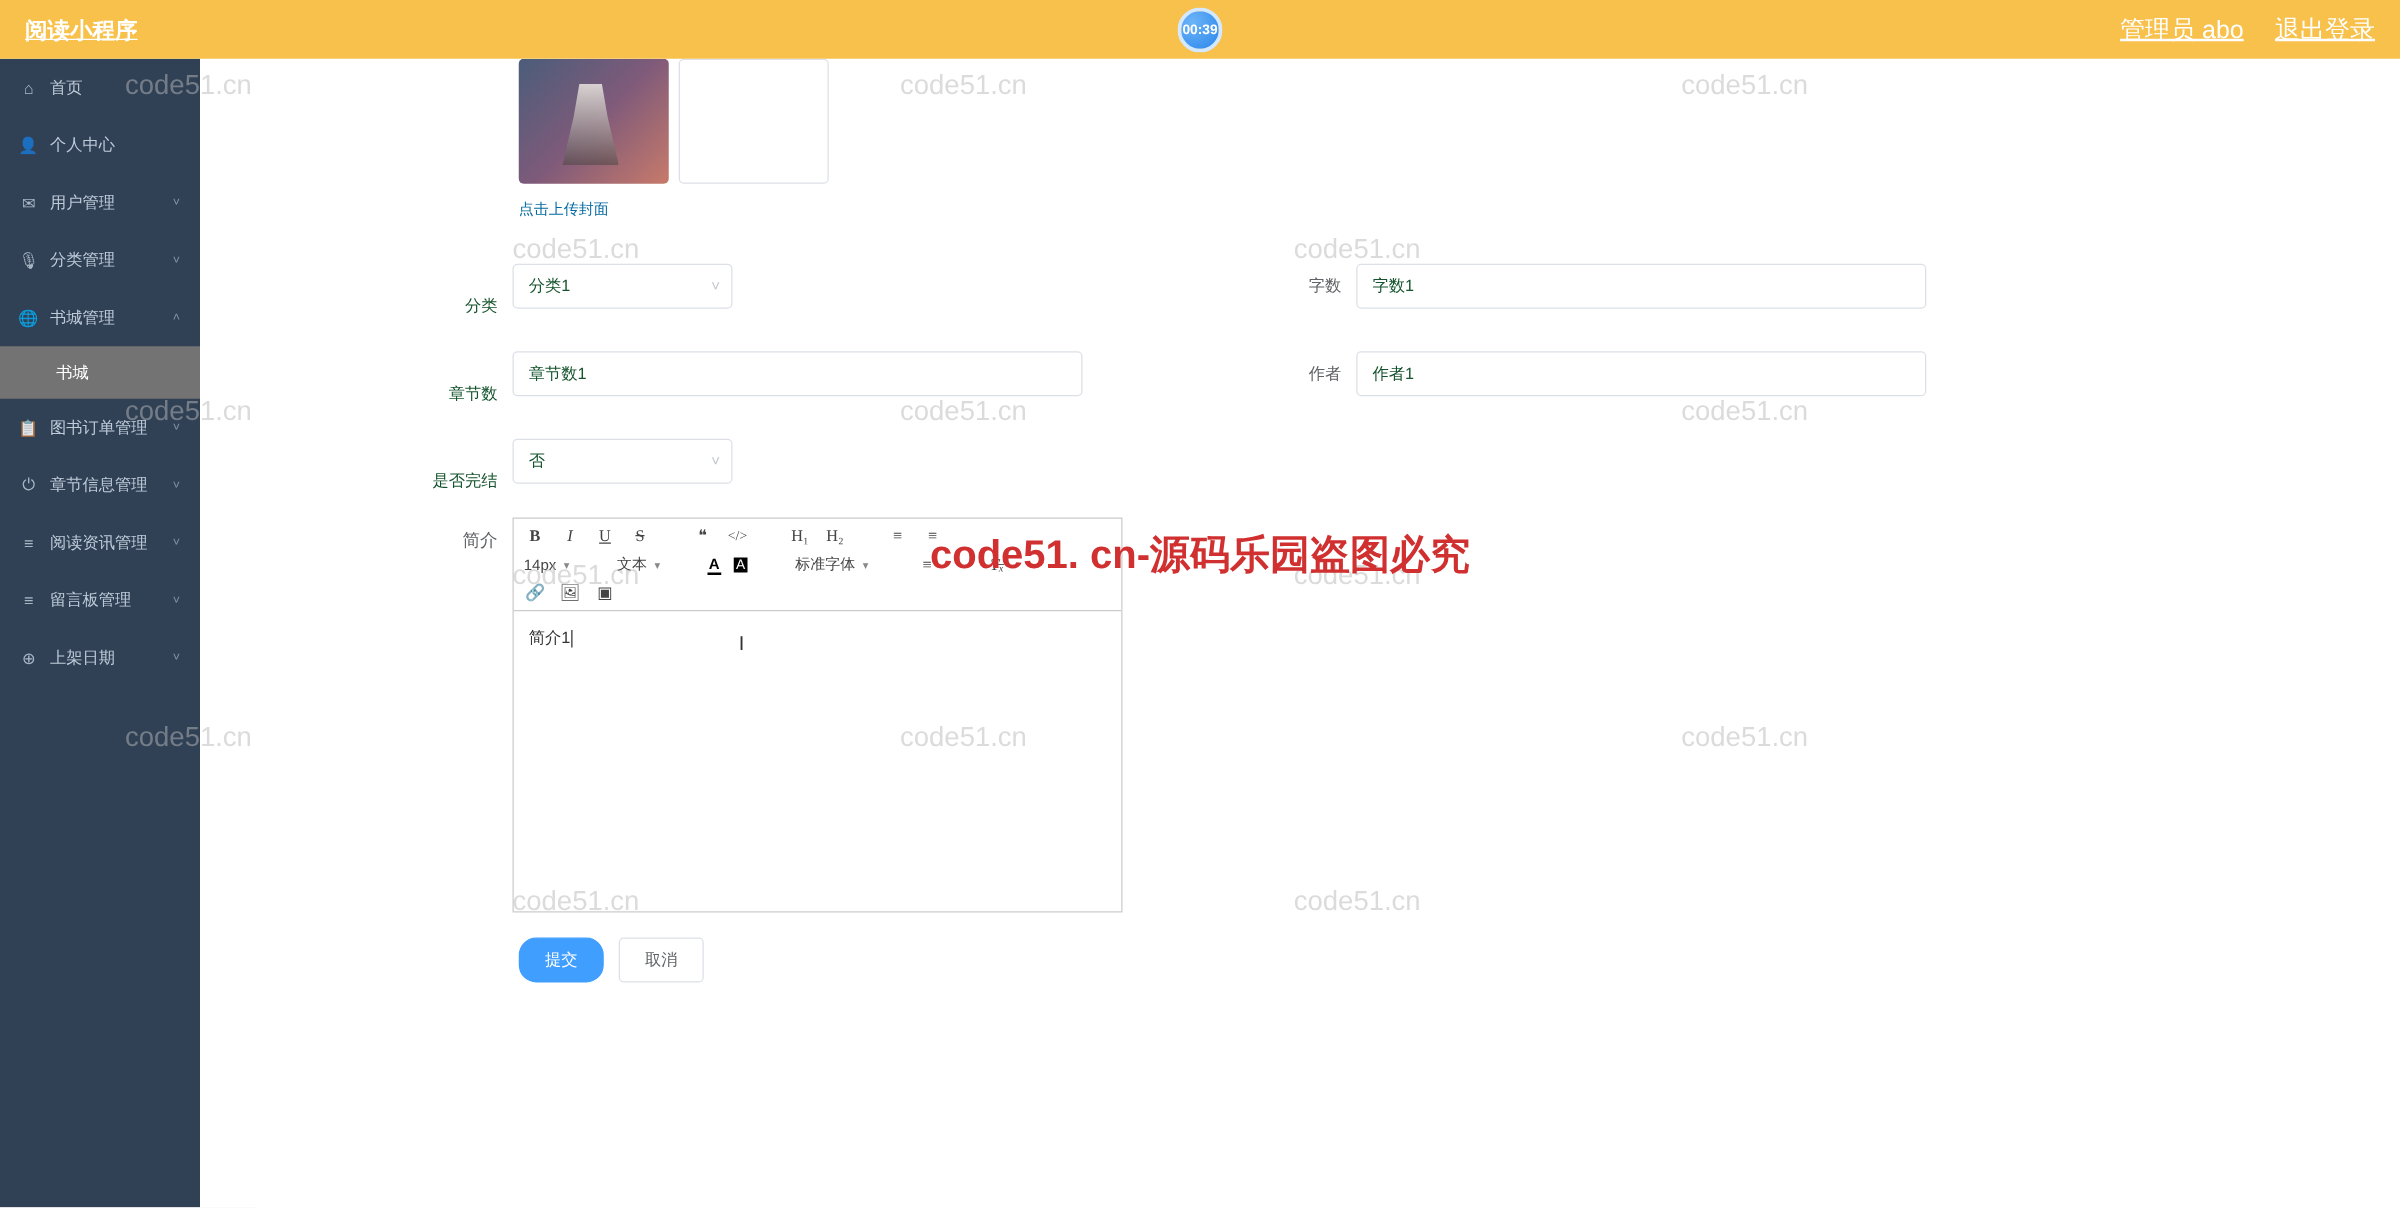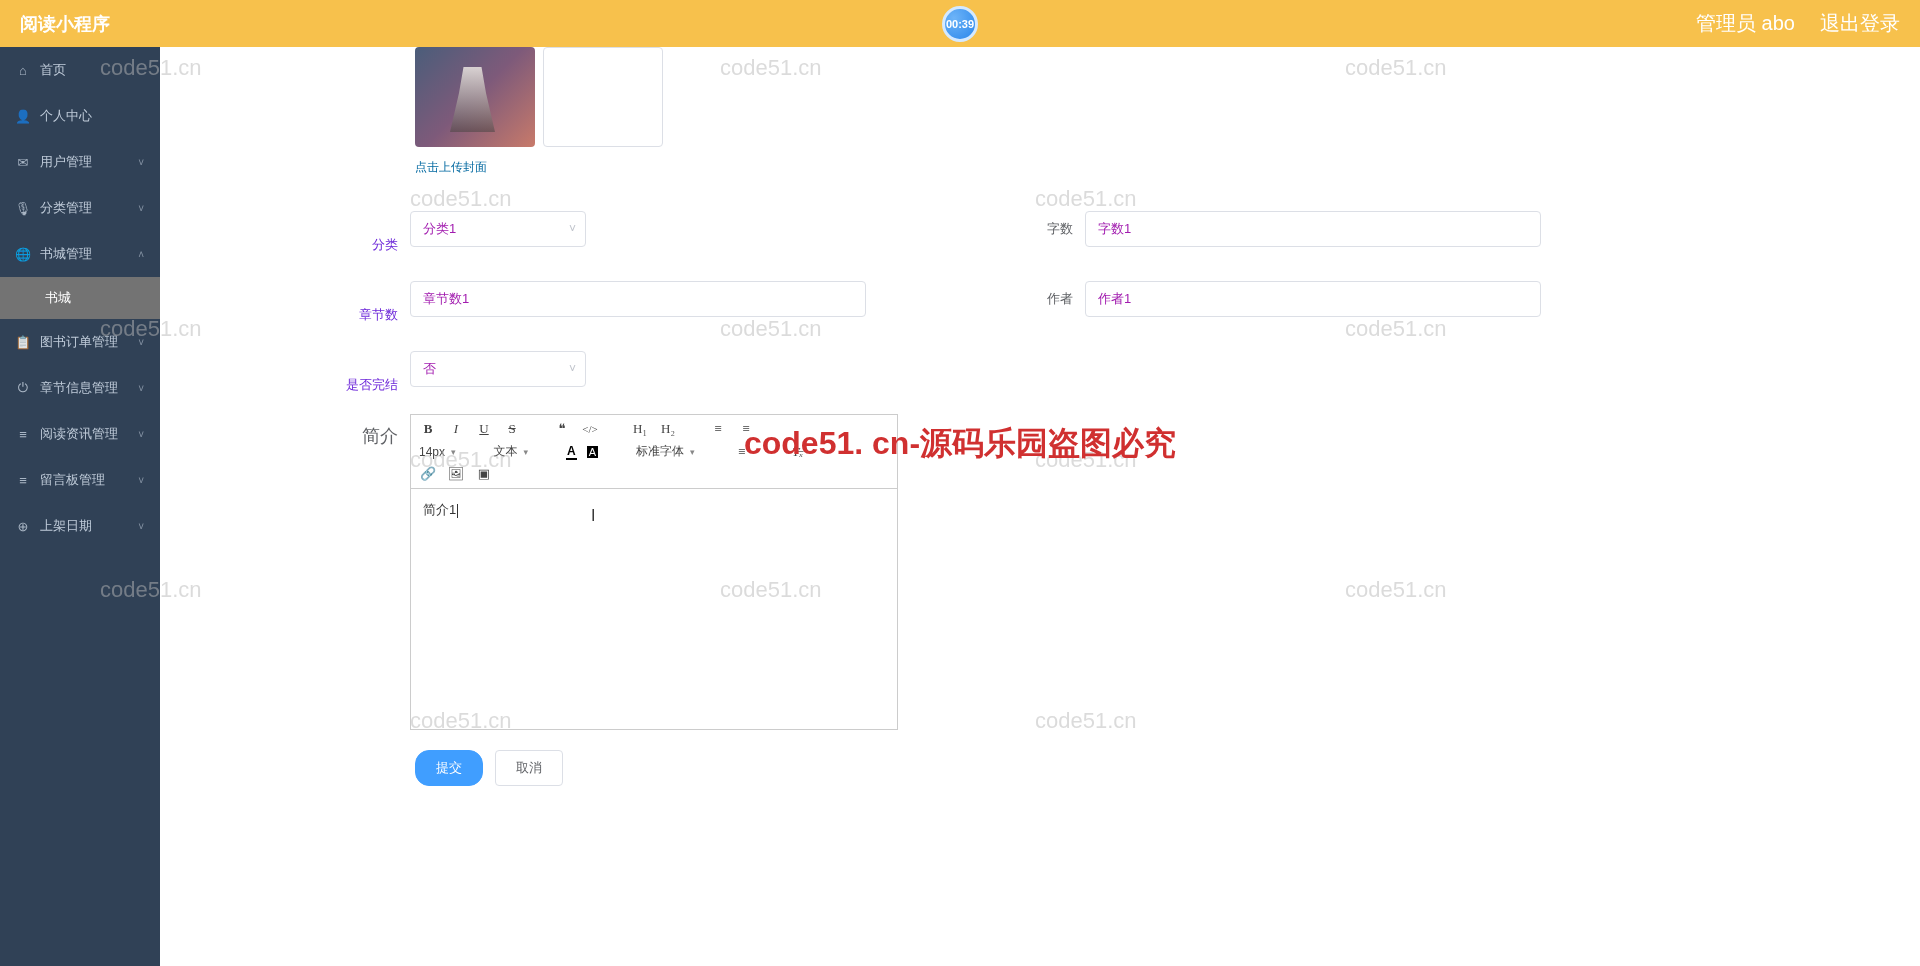--- a/index.html
+++ b/index.html
@@ -1,20 +1,20 @@
 <!DOCTYPE html>
 <html><head>
 <meta charset="utf-8">
 <style>
 * { margin: 0; padding: 0; box-sizing: border-box; }
 body { font-family: "Helvetica Neue", Arial, "Microsoft YaHei", sans-serif; font-size: 13px; color: #606266; background: #f5f5f5; overflow: hidden; }
 .app { display: flex; flex-direction: column; height: 100vh; }
 
 
-.header { height: 47px; background: #f7c14c; display: flex; align-items: center; justify-content: space-between; padding: 0 20px; color: #fff; font-weight: bold; }
+.header { height: 47px; background: #f7c14c; display: flex; align-items: center; justify-content: space-between; padding: 0 20px; color: #fff; font-weight: bold; text-decoration: underline; }
 .header-title { font-size: 18px; }
 .header-right { display: flex; gap: 25px; font-size: 20px; cursor: pointer; font-weight: normal; }
 
 
 .badge { position: fixed; top: 6px; left: 50%; transform: translateX(-50%); width: 36px; height: 36px; border-radius: 50%; background: radial-gradient(circle at 30% 30%, #6db4f8, #2a86eb); border: 3px solid #d4e9ff; display: flex; align-items: center; justify-content: center; color: #fff; font-size: 11px; font-weight: bold; z-index: 100; }
 
 
 .body { flex: 1; display: flex; overflow: hidden; }
 
 
@@ -32,30 +32,30 @@
 .cover-row { display: flex; gap: 8px; margin-left: 255px; margin-bottom: 12px; }
 .cover-img { width: 120px; height: 100px; border-radius: 4px; background: linear-gradient(135deg,#4a5d7a 0%,#7e5a7a 50%,#c87a6a 100%); position: relative; overflow: hidden; }
 .cover-img::after{content:'';position:absolute;left:35px;top:20px;width:45px;height:65px;background:linear-gradient(180deg,rgba(235,230,225,0.85),rgba(80,70,70,0.6));clip-path:polygon(30% 0,70% 0,80% 40%,100% 100%,0 100%,20% 40%);border-radius:6px 6px 0 0;}
 .upload-box { width: 120px; height: 100px; border: 1px solid #dcdfe6; border-radius: 4px; background: #fff; }
 .upload-hint { margin-left: 255px; font-size: 12px; color: #0369a1; margin-bottom: 28px; }
 
 
 .form-row { display: flex; margin-bottom: 20px; }
 .form-col { display: flex; align-items: center; }
 .col-left { width: 770px; }
-.form-label { width: 250px; text-align: right; padding-right: 12px; font-size: 13px; color: #6d28d9; margin-top: 32px; }
-.form-input { height: 36px; border: 1px solid #dcdfe6; border-radius: 4px; padding: 16px 12px; font-size: 13px; color: #a21caf; outline: none; background: #fff; }
+.form-label { width: 250px; text-align: right; padding-right: 12px; font-size: 13px; color: #14532d; margin-top: 32px; }
+.form-input { height: 36px; border: 1px solid #dcdfe6; border-radius: 4px; padding: 16px 12px; font-size: 13px; color: #14532d; outline: none; background: #fff; }
 .w-sm { width: 176px; }
 .w-lg { width: 456px; }
 .label-right { width: 155px; text-align: right; padding-right: 12px; font-size: 13px; color: #606266; }
 .select { position: relative; }
 .select-arrow { position: absolute; right: 10px; top: 50%; transform: translateY(-50%); color: #c0c4cc; font-size: 12px; pointer-events: none; }
 .date-input { height: 36px; border: 1px solid #dcdfe6; border-radius: 4px; padding: 0 12px 0 30px; font-size: 13px; width: 176px; color: #606266; position: relative; display: flex; align-items: center; background: #fff; }
 .date-icon { position: absolute; left: 8px; color: #c0c4cc; }
-.editor-label { width: 250px; text-align: right; padding-right: 12px; font-size: 18px; color: #606266; padding-top: 10px; }
+.editor-label { width: 250px; text-align: right; padding-right: 12px; font-size: 14px; color: #606266; padding-top: 10px; }
 
 
 .editor-row { display: flex; margin-bottom: 20px; align-items: flex-start; }
 .editor { width: 488px; border: 1px solid #ccc; background: #fff; }
 .toolbar { border-bottom: 1px solid #ccc; padding: 6px 8px; }
 .tb-row { display: flex; align-items: center; gap: 10px; margin-bottom: 6px; font-size: 13px; color: #444; }
 .tb-row:last-child { margin-bottom: 0; }
 .tb-btn { width: 18px; text-align: center; cursor: pointer; font-family: Georgia, serif; }
 .tb-sel { display: flex; align-items: center; gap: 6px; font-size: 12px; }
 .tb-caret { font-size: 9px; color: #888; }

